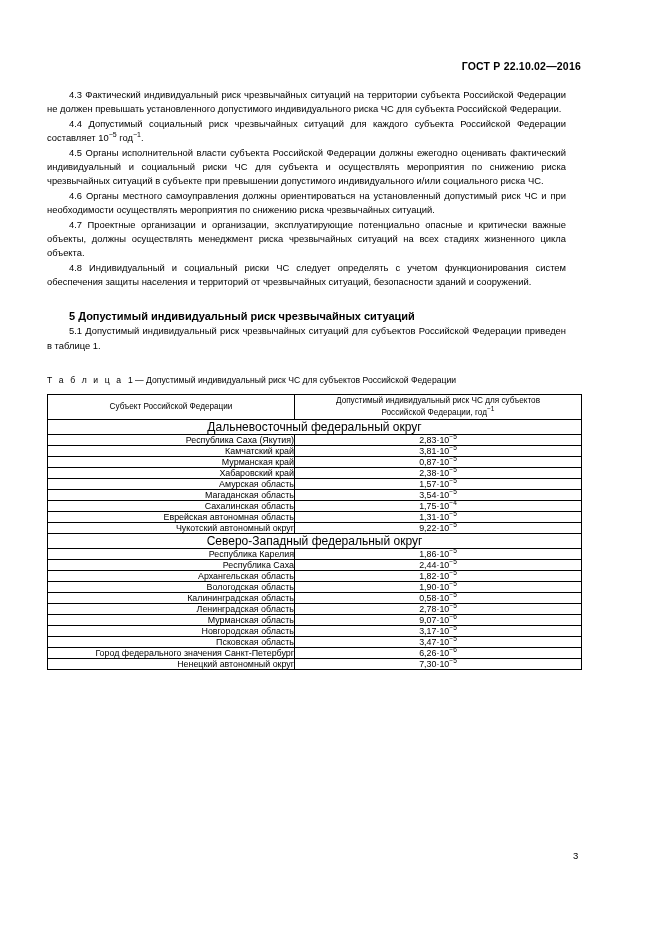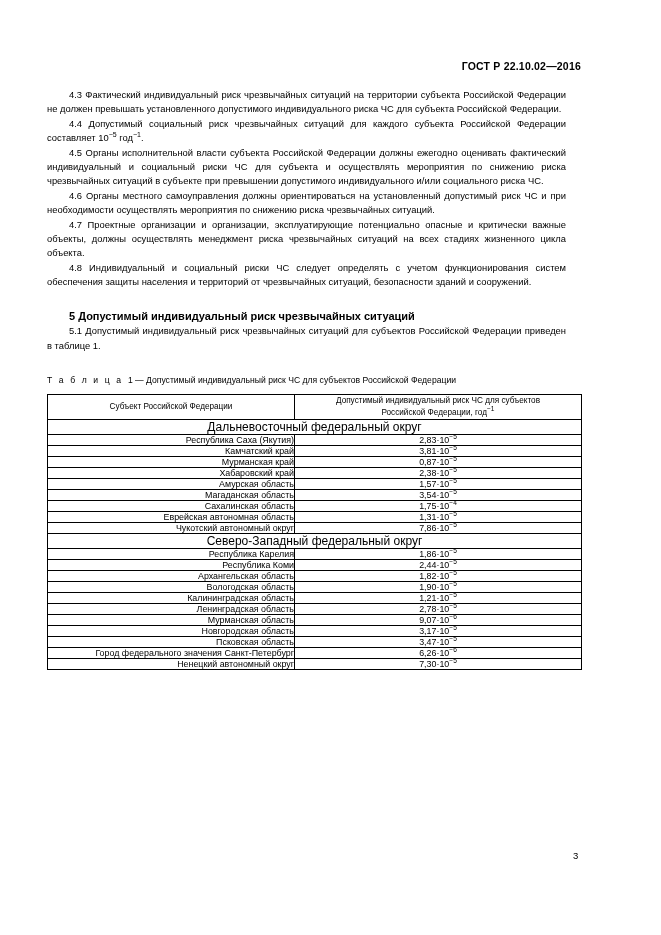--- a/index.html
+++ b/index.html
@@ -180,44 +180,44 @@
           <tr>
             <td class="subject">Сахалинская область</td>
             <td class="value"><span>1,75</span><span>·10</span><sup>−4</sup></td>
           </tr>
           <tr>
             <td class="subject">Еврейская автономная область</td>
             <td class="value"><span>1,31</span><span>·10</span><sup>−5</sup></td>
           </tr>
           <tr>
             <td class="subject">Чукотский автономный округ</td>
-            <td class="value"><span>7,86</span><span>·10</span><sup>−5</sup></td>
+            <td class="value"><span>9,22</span><span>·10</span><sup>−5</sup></td>
           </tr>
           <tr>
             <td class="district" colspan="2">Северо-Западный федеральный округ</td>
           </tr>
           <tr>
             <td class="subject">Республика Карелия</td>
             <td class="value"><span>1,86</span><span>·10</span><sup>−5</sup></td>
           </tr>
           <tr>
-            <td class="subject">Республика Коми</td>
+            <td class="subject">Республика Саха</td>
             <td class="value"><span>2,44</span><span>·10</span><sup>−5</sup></td>
           </tr>
           <tr>
             <td class="subject">Архангельская область</td>
             <td class="value"><span>1,82</span><span>·10</span><sup>−5</sup></td>
           </tr>
           <tr>
             <td class="subject">Вологодская область</td>
             <td class="value"><span>1,90</span><span>·10</span><sup>−5</sup></td>
           </tr>
           <tr>
             <td class="subject">Калининградская область</td>
-            <td class="value"><span>1,21</span><span>·10</span><sup>−5</sup></td>
+            <td class="value"><span>0,58</span><span>·10</span><sup>−5</sup></td>
           </tr>
           <tr>
             <td class="subject">Ленинградская область</td>
             <td class="value"><span>2,78</span><span>·10</span><sup>−5</sup></td>
           </tr>
           <tr>
             <td class="subject">Мурманская область</td>
             <td class="value"><span>9,07</span><span>·10</span><sup>−6</sup></td>
           </tr>
           <tr>

